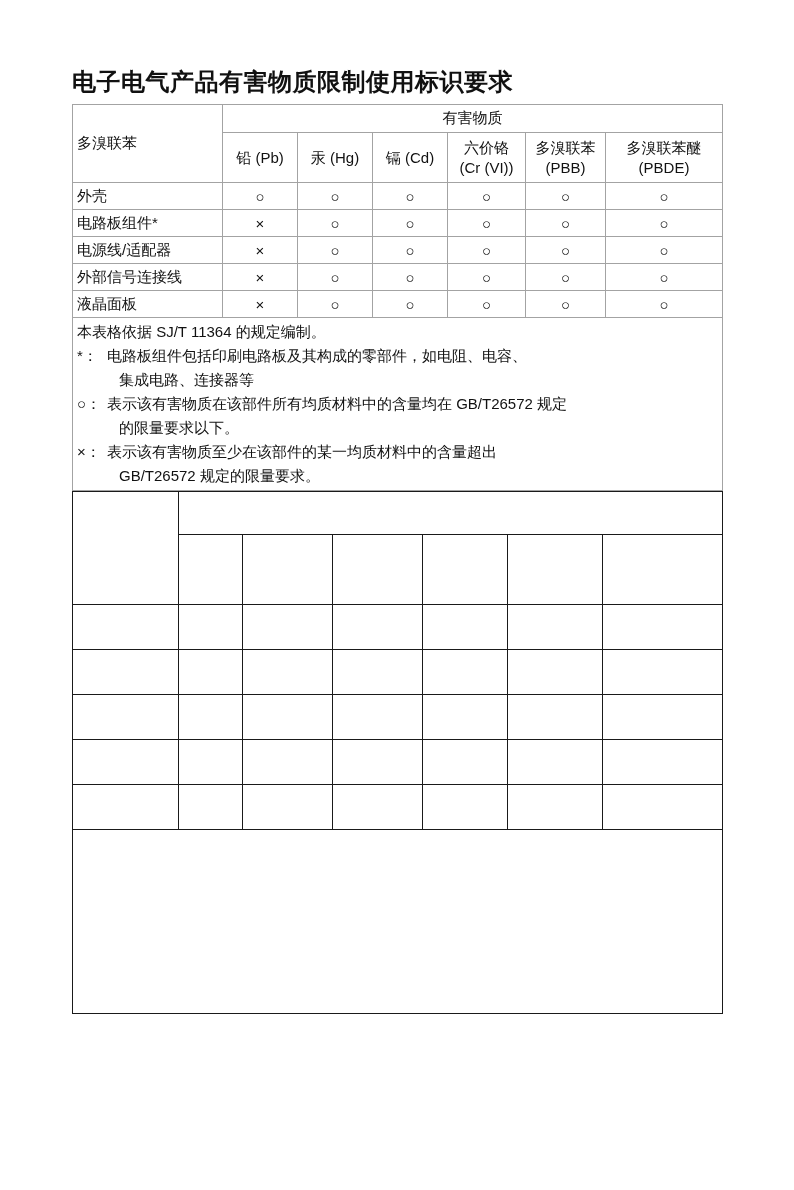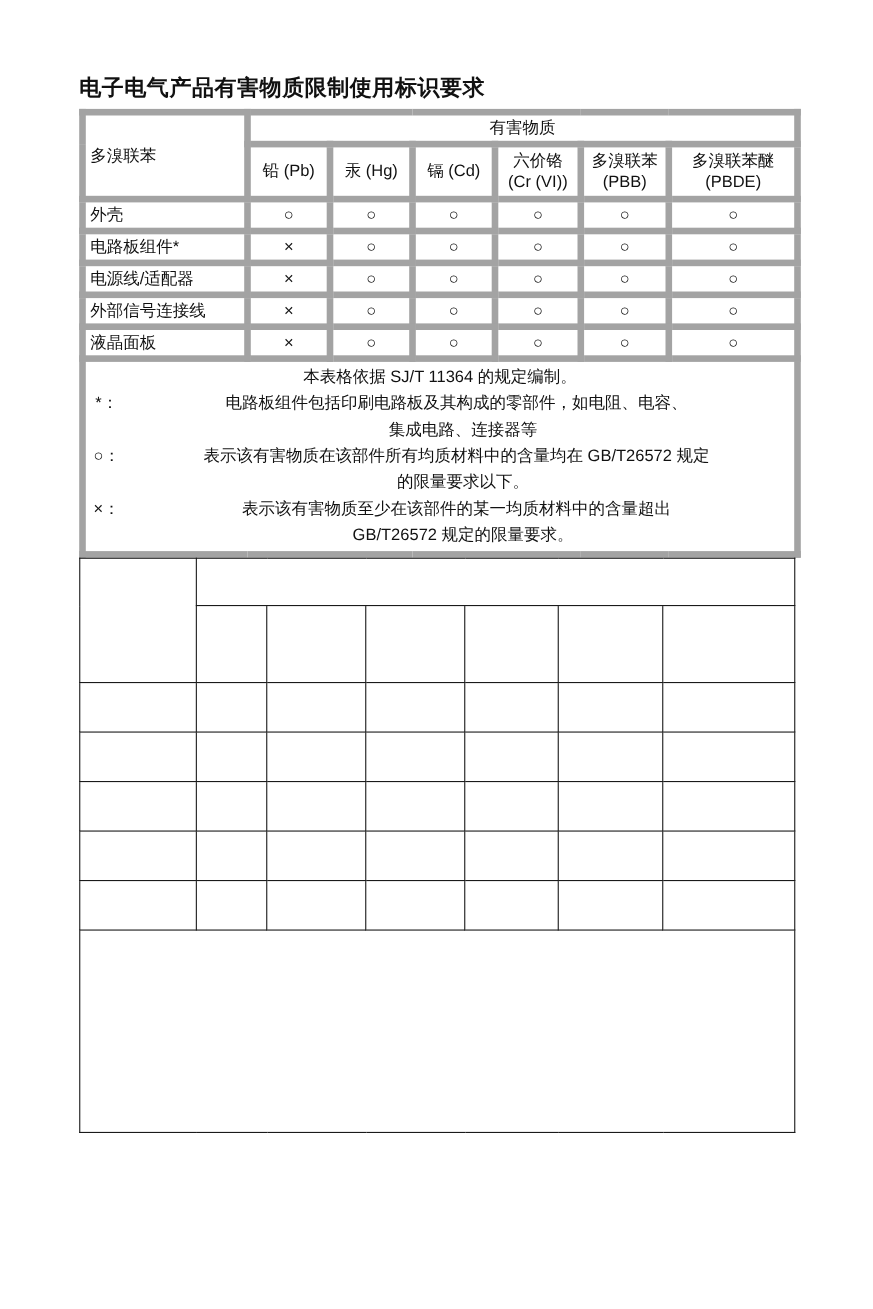--- a/index.html
+++ b/index.html
@@ -15,21 +15,21 @@
     height: 1190px;
     background: #ffffff;
     overflow: hidden;
   }
   .content {
     padding: 66px 72px 0 72px;
   }
 
   
   .title {
-    font-size: 20px;
+    font-size: 24px;
     font-weight: 700;
     margin: 0 0 6px 0;
     letter-spacing: 0.5px;
   }
   .subtitle {
     font-size: 19px;
     font-weight: 400;
     margin: 0 0 13px 0;
   }
   .decl-title {
@@ -39,21 +39,21 @@
     margin: 32px 0 10px 0;
   }
 
   
   table.haz {
     width: 650px;
     border-collapse: collapse;
     table-layout: fixed;
   }
   table.haz td {
-    border: 6px solid #a3a3a3;
+    border: 1px solid #a3a3a3;
     font-size: 15px;
     padding: 2px 4px;
     vertical-align: middle;
   }
   td.part-hdr {
     font-size: 17px;
     padding-left: 8px;
   }
   td.group-hdr {
     text-align: center;
@@ -74,21 +74,20 @@
     margin-top: 40px;
   }
   td.sym {
     text-align: center;
     font-size: 13px;
   }
   td.notes {
     padding: 6px 8px 8px 6px;
     font-size: 15px;
     line-height: 24px;
-    text-align: center;
   }
   .note { display: flex; }
   .note .marker {
     flex: 0 0 30px;
     width: 30px;
   }
   .note .note-body { flex: 1; }
   .note-line { display: block; }
   .note-line.cont { padding-left: 12px; }
 

